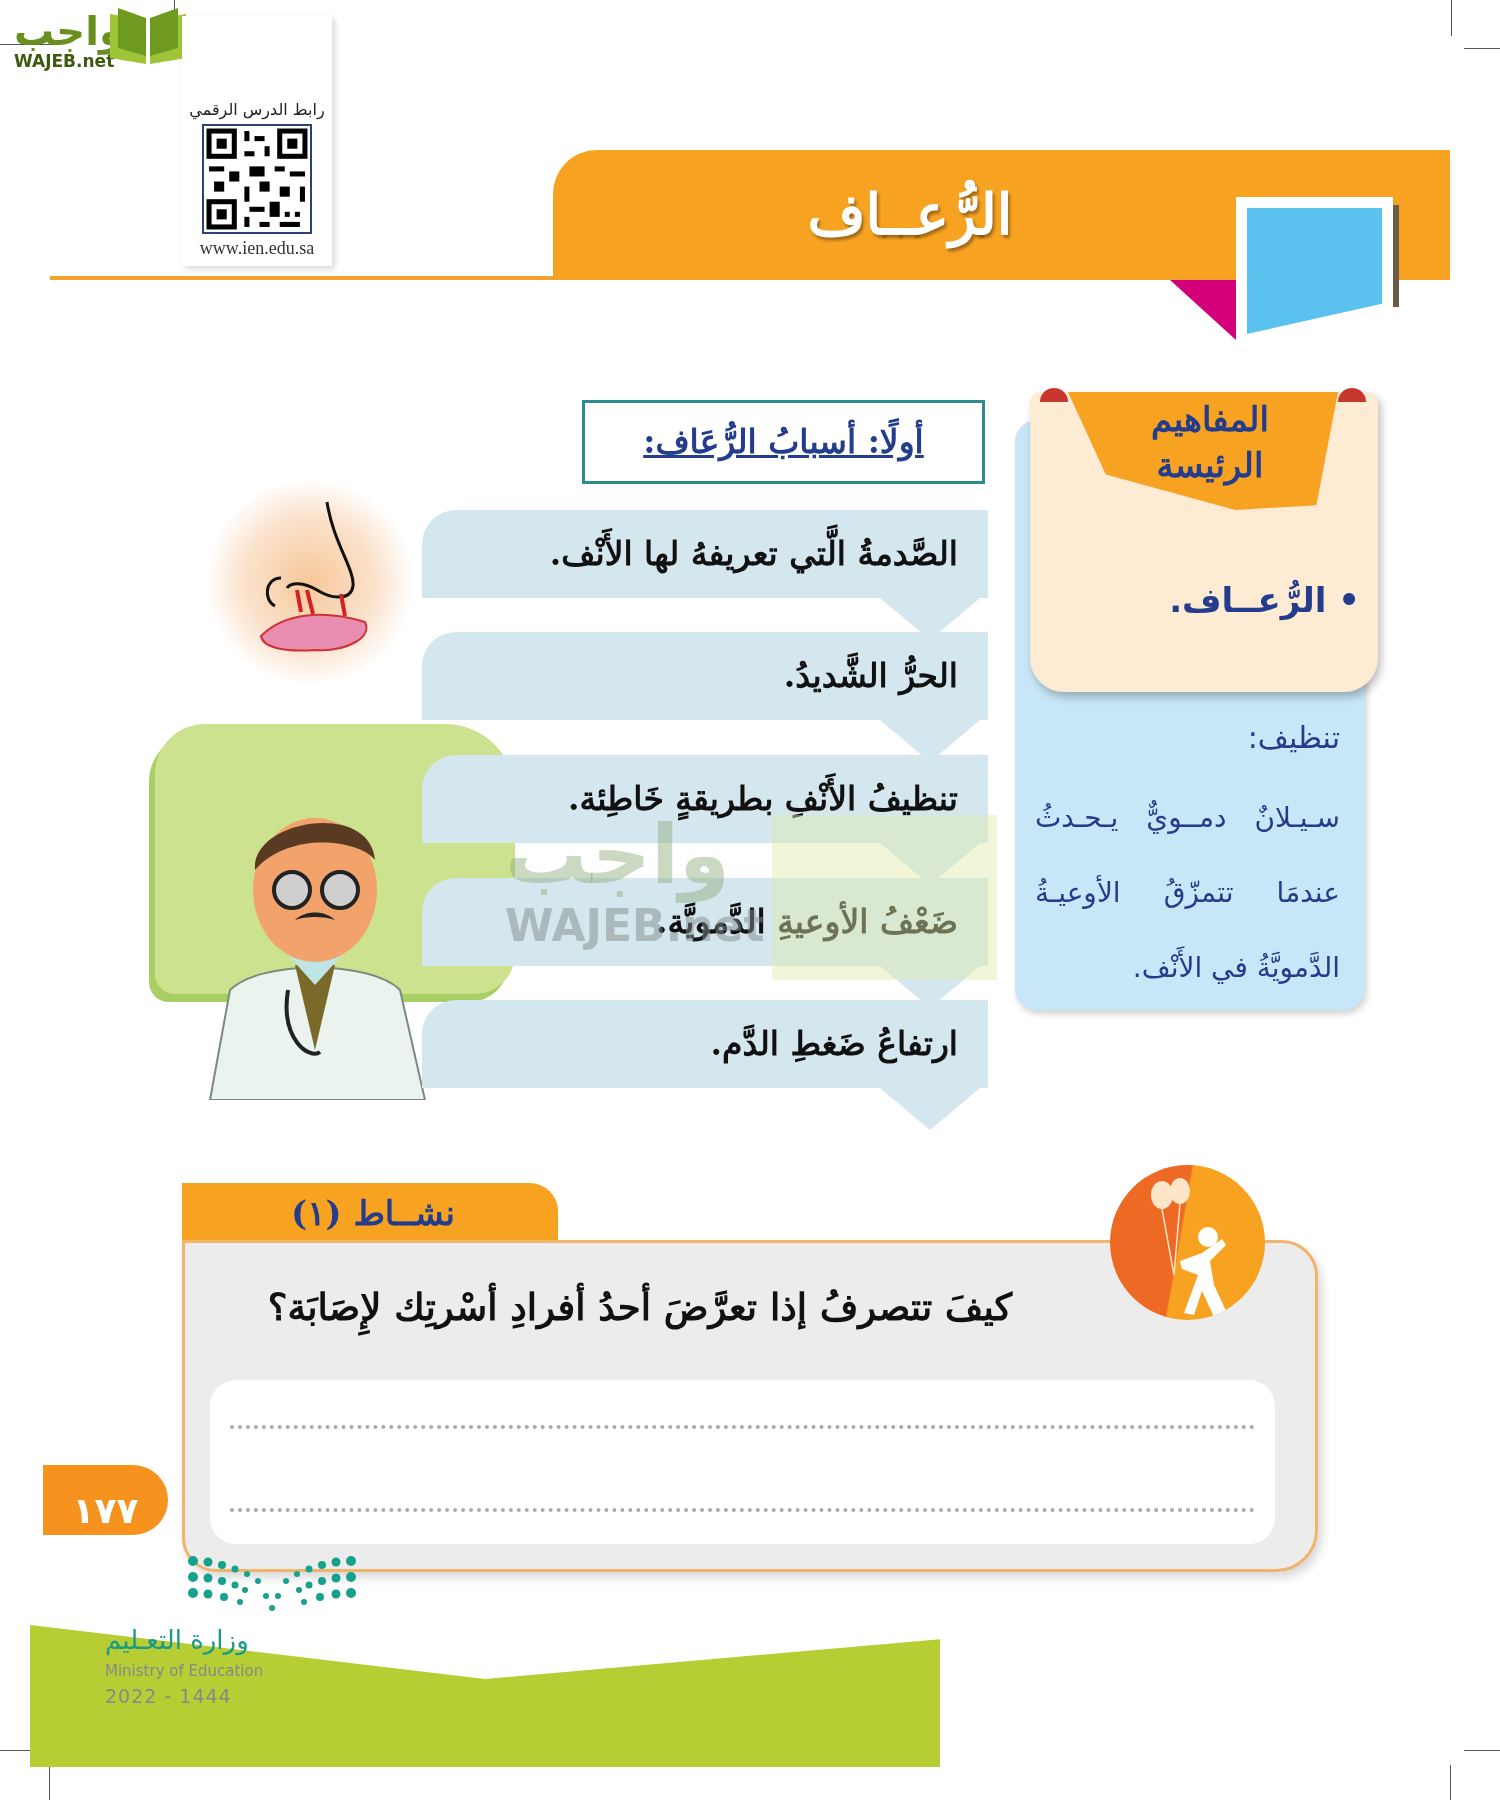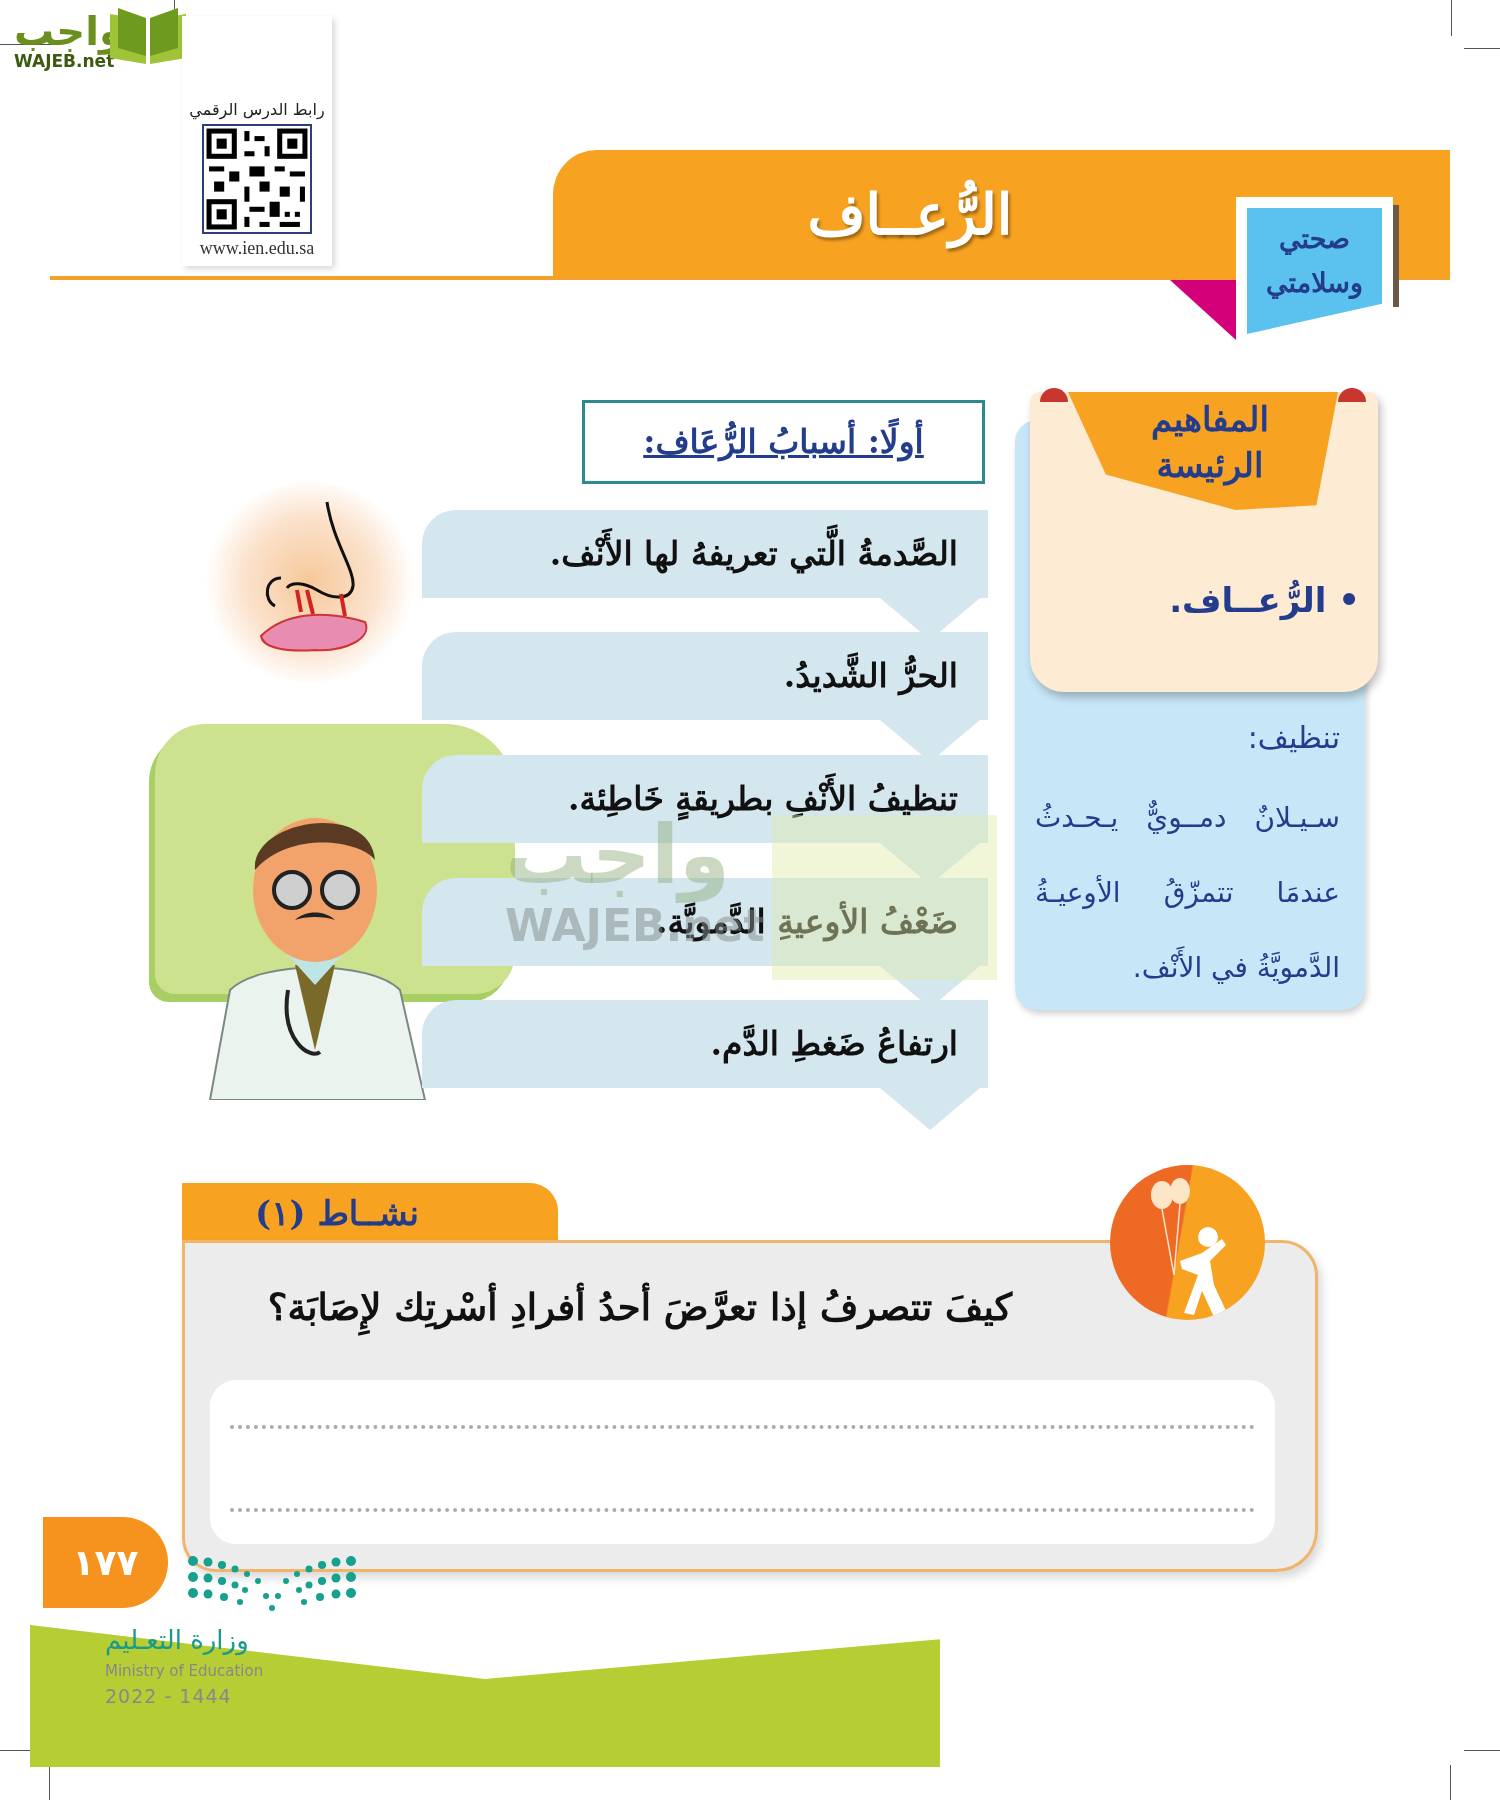--- a/index.html
+++ b/index.html
@@ -55,29 +55,29 @@
   .nose-bg { left:205px; top:482px; width:210px; height:200px; border-radius:50%; background:radial-gradient(circle, #f6c89a 0%, #fbe2cc 45%, rgba(255,255,255,0) 72%); }
   .doc-bg { left:155px; top:724px; width:360px; height:270px; background:#cde28e; border-radius:50px 70px 40px 20px; box-shadow:-6px 8px 0 #a8cf63; }
 
   
   .wm { left:505px; top:820px; color:rgba(140,170,120,.45); font-weight:bold; font-size:82px; line-height:70px; direction:rtl; }
   .wm-en { left:505px; top:900px; color:rgba(130,140,140,.5); font-weight:bold; font-size:44px; }
   .wm-book { left:772px; top:815px; width:225px; height:165px; background:rgba(225,235,170,.45); }
 
   
   .act-tab { left:182px; top:1183px; width:376px; height:66px; background:#f7a221; border-top-right-radius:28px; }
-  .act-tab-text { position:absolute; left:0; top:0; width:310px; text-align:center; line-height:60px; color:#233d8c; font-weight:bold; font-size:34px; direction:rtl; font-family:"DejaVu Serif", serif; }
+  .act-tab-text { position:absolute; left:0; top:0; width:310px; text-align:center; line-height:60px; color:#233d8c; font-weight:bold; font-size:34px; direction:rtl; font-family:"DejaVu Serif", serif;padding-left:36px; }
   .act-card { left:182px; top:1240px; width:1130px; height:326px; background:#ececec; border:3px solid #f0b46a; border-radius:0 36px 42px 34px; box-shadow:4px 6px 10px rgba(0,0,0,.15); }
   .act-question { left:200px; top:1262px; width:880px; text-align:center; color:#111; font-size:37px; font-weight:bold; direction:rtl; line-height:90px; font-family:"DejaVu Serif", serif; }
   .act-answer { left:210px; top:1380px; width:1065px; height:164px; background:#fff; border-radius:26px; }
   .dots { position:absolute; left:20px; right:20px; height:0; border-top:4px dotted #aaa; }
   .act-icon { left:1110px; top:1165px; width:155px; height:155px; border-radius:50%; background:linear-gradient(100deg, #ee6a24 0%, #ee6a24 45%, #f7a221 46%); overflow:hidden; }
 
   
-  .page-num { left:43px; top:1517px; width:125px; height:91px; background:#f6921e; border-radius:0 46px 46px 0; color:#fff; font-weight:bold;
+  .page-num { left:43px; top:1465px; width:125px; height:70px; background:#f6921e; border-radius:0 46px 46px 0; color:#fff; font-weight:bold;
               font-size:36px; line-height:92px; text-align:center; }
   .green-band { left:30px; top:1625px; width:910px; height:142px; background:#b7cd34; clip-path:polygon(0 0,50% 38%,100% 10%,100% 100%,0 100%); }
   .ministry-ar { left:105px; top:1625px; color:#1a9a8a; font-size:26px; direction:rtl; }
   .ministry-en { left:105px; top:1662px; color:#888; font-size:15px; }
   .ministry-year { left:105px; top:1685px; color:#888; font-size:19px; letter-spacing:1px; }
   .dots-logo { left:188px; top:1556px; width:168px; height:56px; }
 </style>
 </head>
 <body>
 
@@ -140,24 +140,20 @@
 </div>
 
 <div class="abs header-line"></div>
 <div class="abs header-bar"></div>
 <div class="abs title">الرُّعــاف</div>
 <div class="abs magenta"></div>
 <div class="abs tag-shadow"></div>
 <div class="abs tag-wrap">
   <div class="tag-outer"></div>
   <div class="tag-inner"></div>
-  <div class="tag-text">
-    <div>صحتي</div>
-    <div>وسلامتي</div>
-  </div>
 </div>
 
 <div class="abs concepts-blue"></div>
 <div class="abs concepts-cream"></div>
 <div class="abs concepts-pin-l"></div>
 <div class="abs concepts-pin-r"></div>
 <div class="abs concepts-ribbon"></div>
 <div class="abs concepts-title">
   <div>المفاهيم</div>
   <div>الرئيسة</div>

